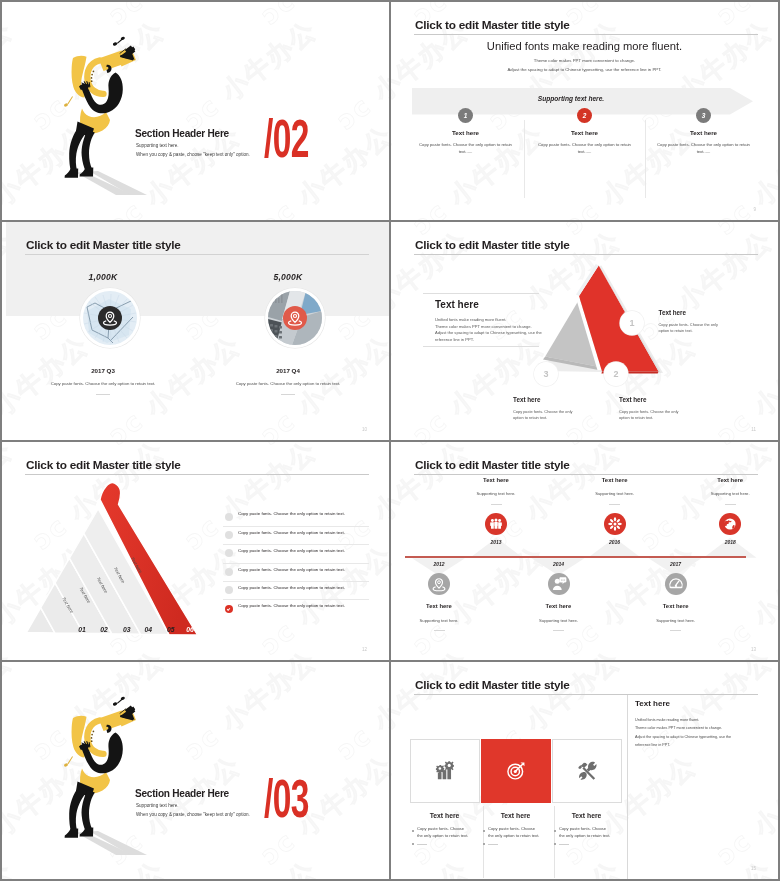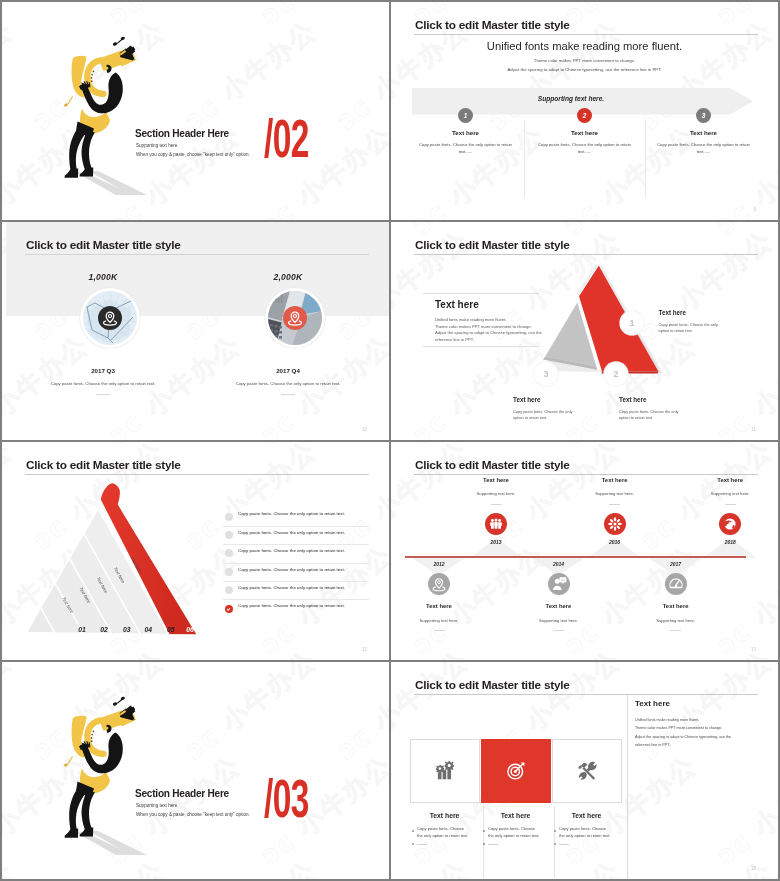--- a/index.html
+++ b/index.html
@@ -320,21 +320,21 @@
           <path d="M12 6.2c-2.1 0-3.8 1.7-3.8 3.8 0 2.6 3.8 6.4 3.8 6.4s3.8-3.8 3.8-6.4c0-2.1-1.7-3.8-3.8-3.8z" fill="none" stroke="#fff" stroke-width="1.25"></path>
           <circle cx="12" cy="10" r="1.55" fill="none" stroke="#fff" stroke-width="1.1"></circle>
           <path d="M8.2 14.9c-1.6.4-2.7 1.1-2.7 1.9 0 1.3 2.9 2.3 6.5 2.3s6.5-1 6.5-2.3c0-.8-1.1-1.5-2.7-1.9" fill="none" stroke="#fff" stroke-width="1.25"></path>
         </svg>
       </div>
     </div>
     <div class="kp-cap" style="left:6px">2017 Q3</div>
     <div class="kp-body" style="left:-14px">Copy paste fonts. Choose the only option to retain text.</div>
     <div class="kp-tick" style="left:94px"></div>
 
-    <div class="kp-val" style="left:191px">2,000K</div>
+    <div class="kp-val" style="left:191px">5,000K</div>
     <div class="kp-ring" style="left:263px;top:66px">
       <div class="kp-photo">
         <svg width="54" height="54" viewBox="0 0 54 54">
           <rect width="54" height="54" fill="#cfd4d8"></rect>
           <polygon points="0,0 22,0 14,30 0,26" fill="#9aa2a8"></polygon>
           <polygon points="22,0 38,0 30,24 14,28" fill="#e3e6e9"></polygon>
           <polygon points="38,0 54,0 54,20 32,24" fill="#7fa9c9"></polygon>
           <polygon points="54,20 54,54 24,54 34,26" fill="#aeb6bc"></polygon>
           <polygon points="0,28 16,32 10,54 0,54" fill="#4c5257"></polygon>
           <polygon points="14,30 34,26 24,54 8,54" fill="#c4cacf"></polygon>

